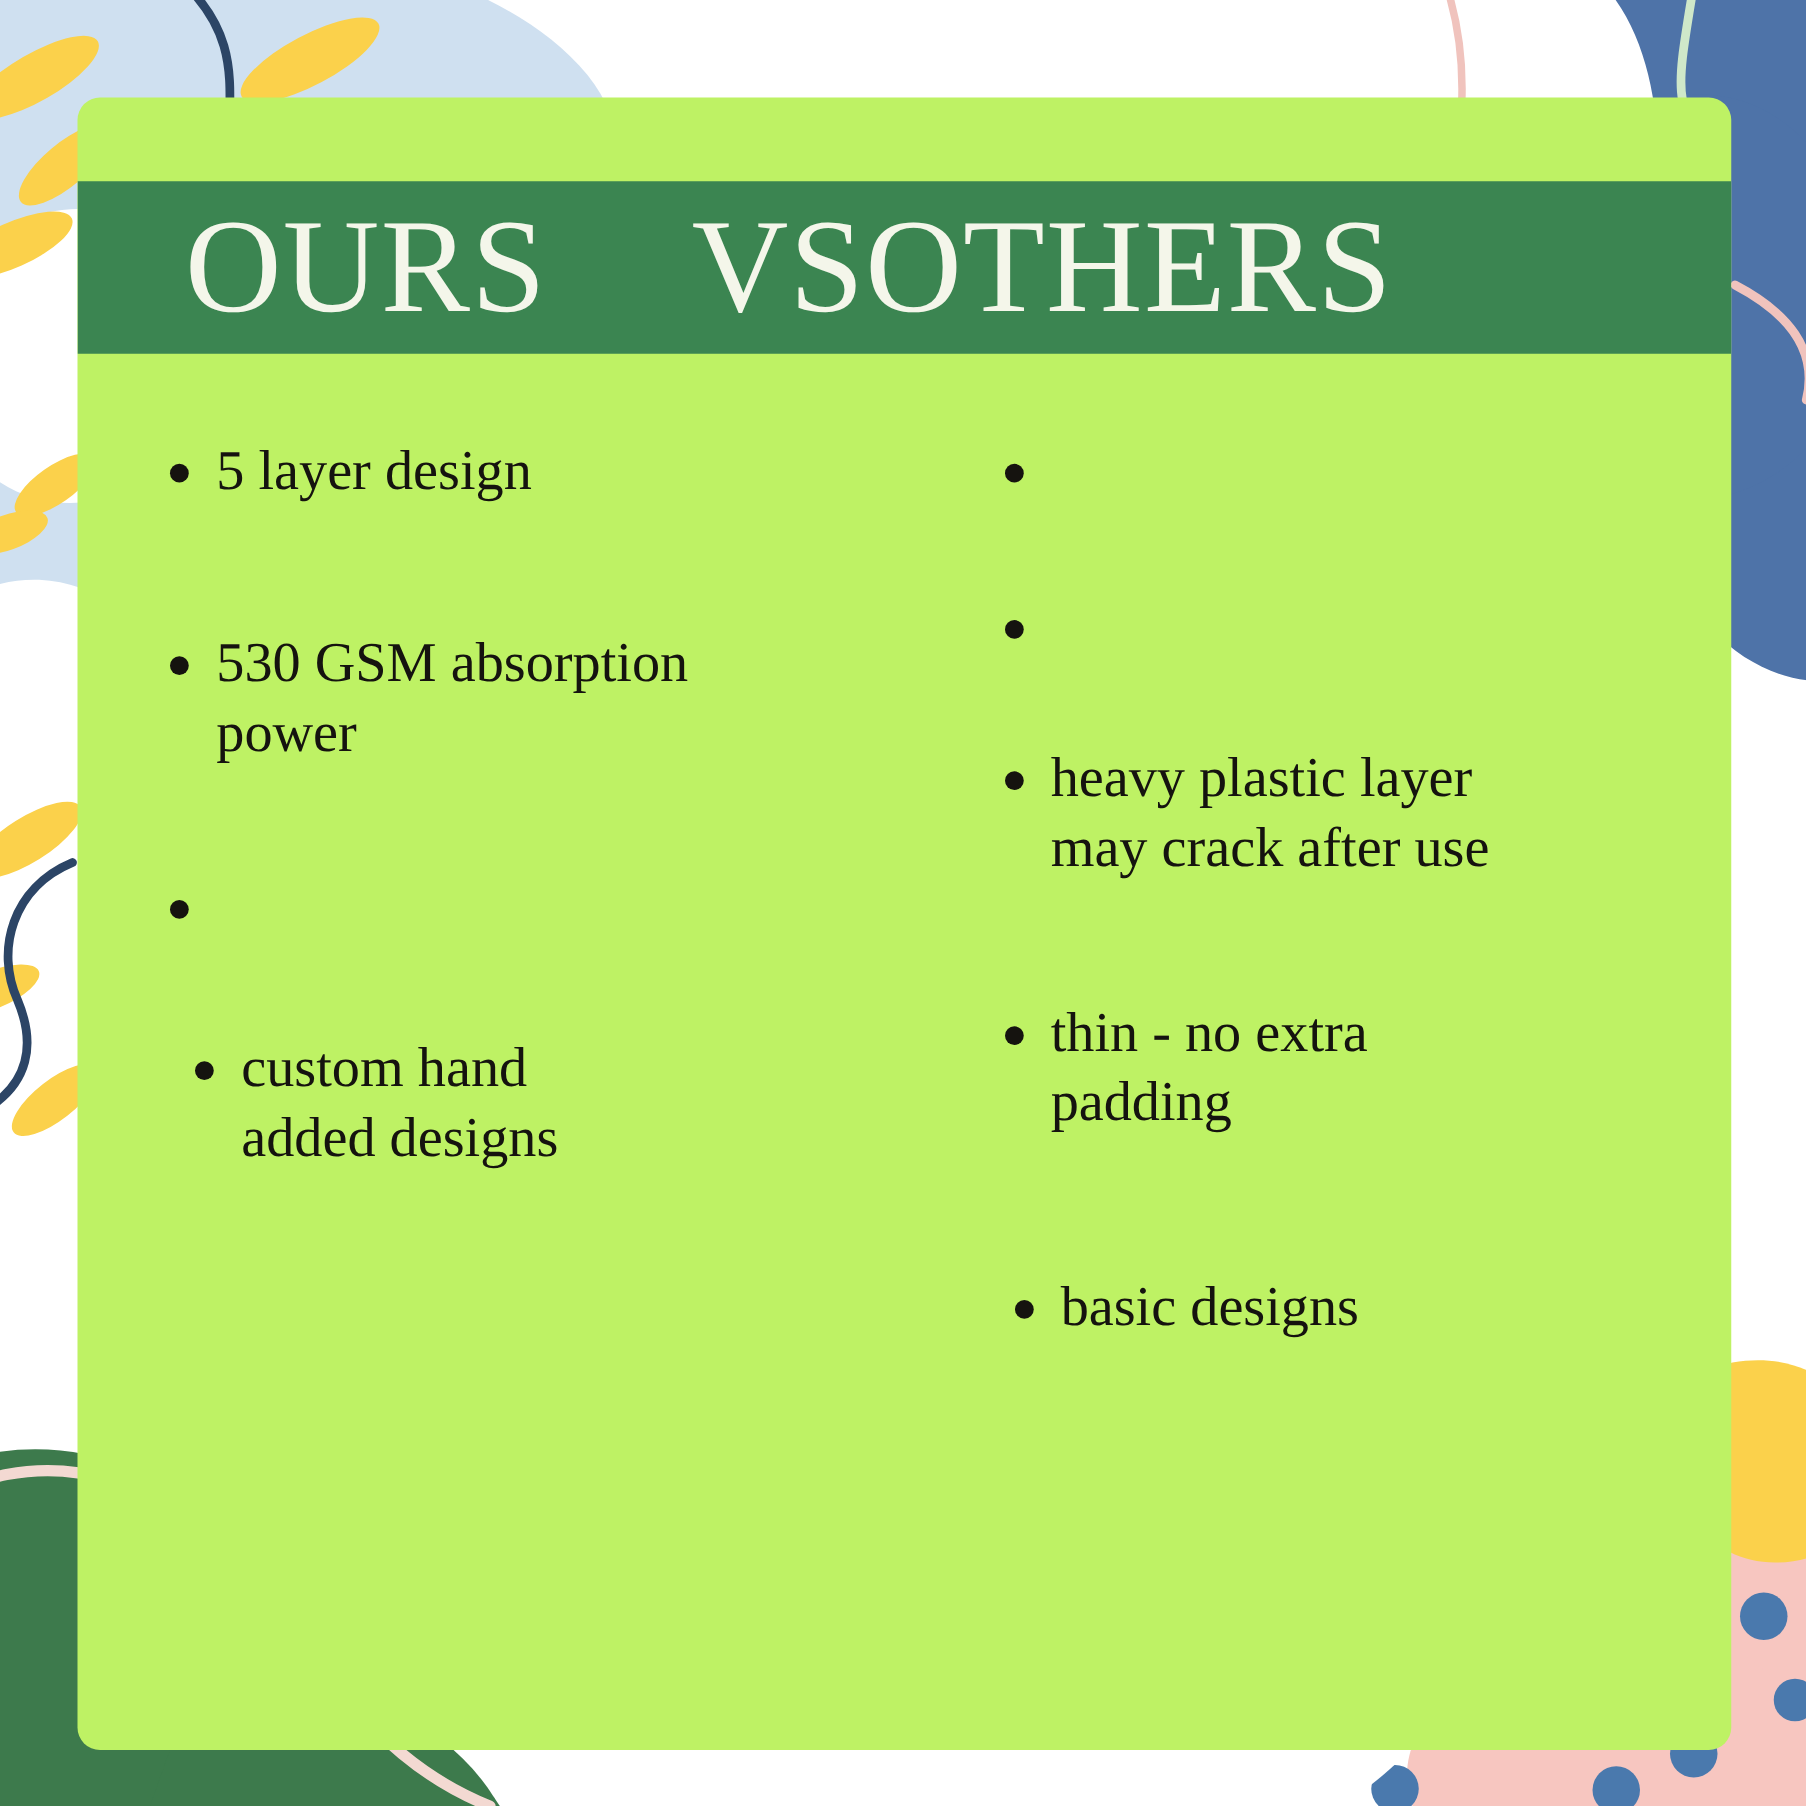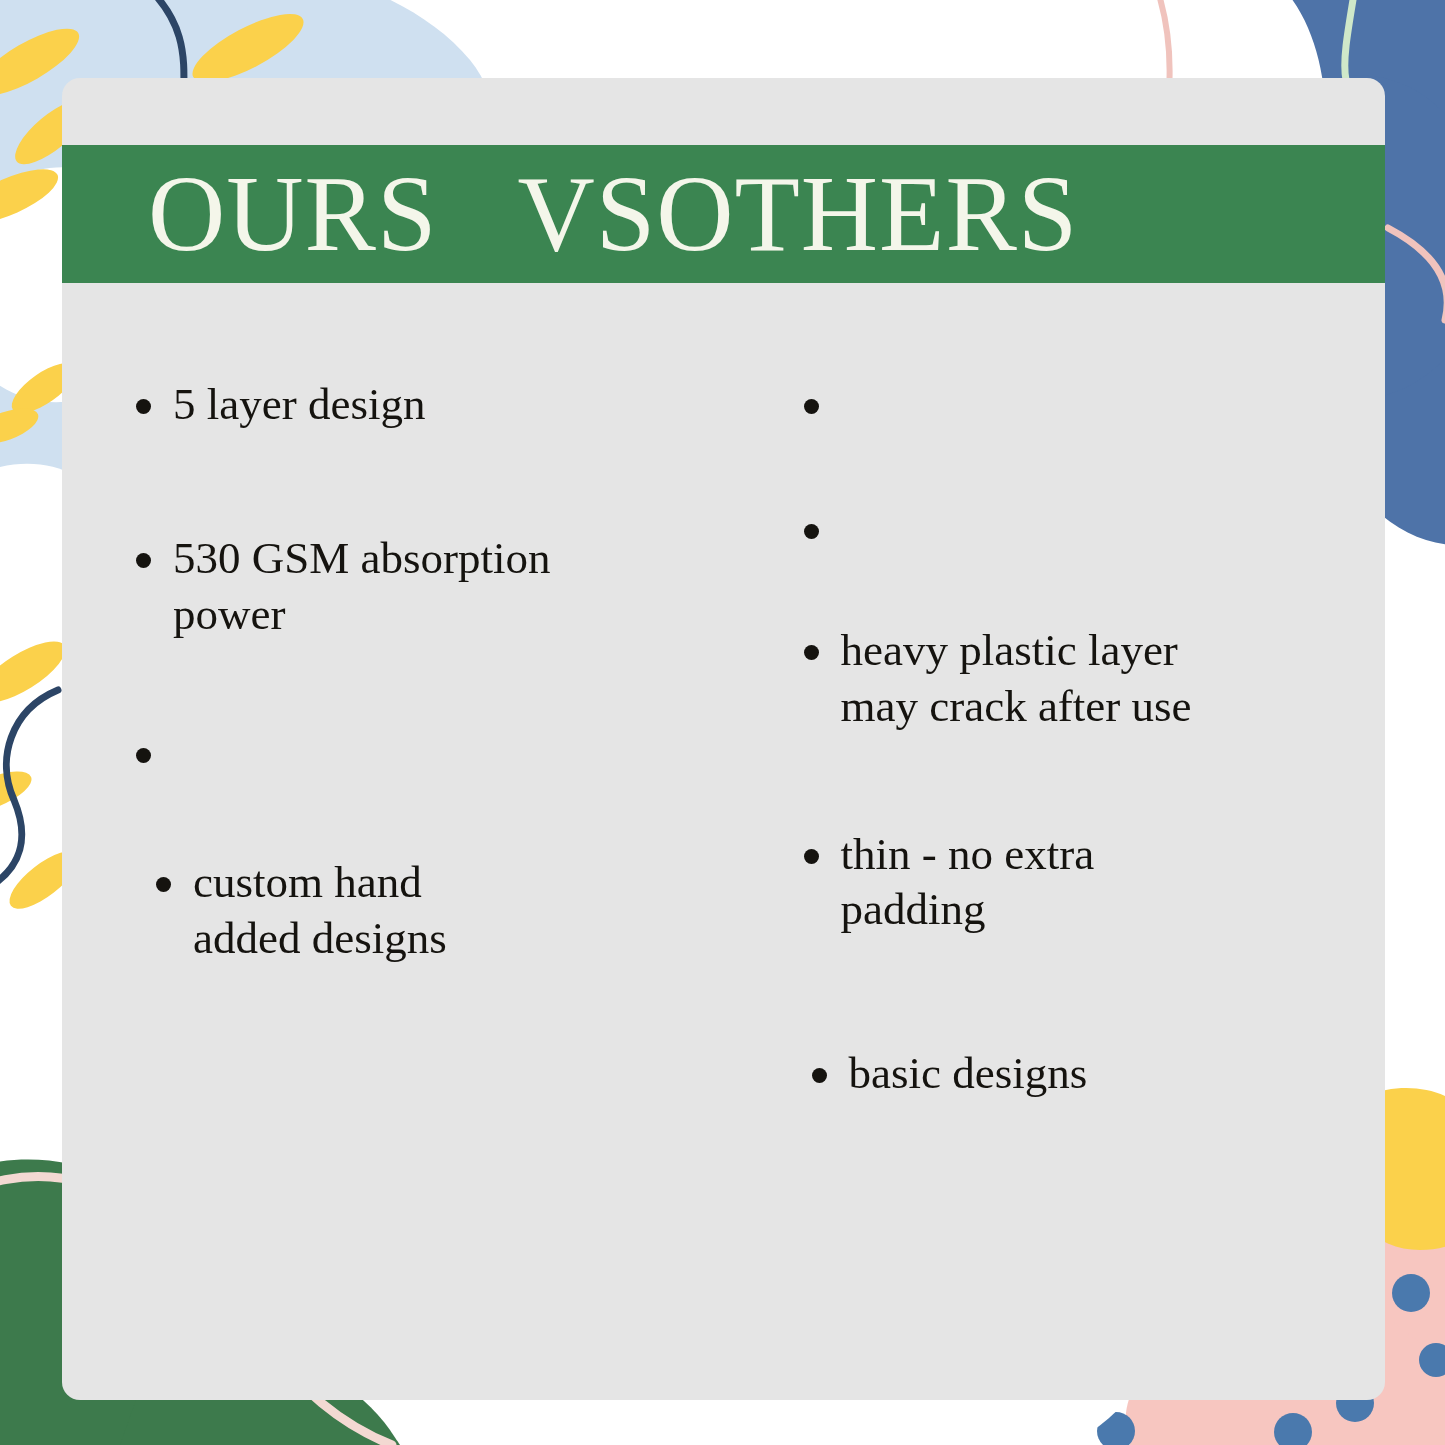--- a/index.html
+++ b/index.html
@@ -32,21 +32,21 @@
     z-index: 0;
   }
 
   
   #card {
     position: absolute;
     left: 62px;
     top: 78px;
     width: 1323px;
     height: 1322px;
-    background: #e5e5e5;
+    background: #bef264;
     border-radius: 18px;
     z-index: 2;
     overflow: hidden;
   }
 
   #header-band {
     position: absolute;
     left: 0;
     top: 67px;
     width: 1323px;
@@ -60,37 +60,37 @@
   .title-word {
     color: #f4f6ea;
     font-family: "Liberation Serif", "DejaVu Serif", serif;
     font-size: 107px;
     line-height: 1;
     letter-spacing: 1px;
     font-weight: 400;
     white-space: pre;
   }
   #title-ours  { margin-left: 86px; }
-  #title-vs    { margin-left: 80px; text-align: center; }
+  #title-vs    { margin-left: 116px; text-align: center; }
   #title-others{ }
 
   
   #compare-body {
     position: absolute;
     left: 0;
     top: 205px;
     width: 1323px;
     height: 1117px;
     display: flex;
     z-index: 3;
   }
   .column {
     box-sizing: border-box;
     width: 50%;
-    padding-top: 94px;
+    padding-top: 66px;
     display: flex;
     flex-direction: column;
   }
   #column-ours   { padding-left: 62px; padding-right: 22px; }
   #column-others { padding-left: 80px; padding-right: 20px; }
 
   .bullet-item {
     display: flex;
     align-items: flex-start;
     color: #15130f;

